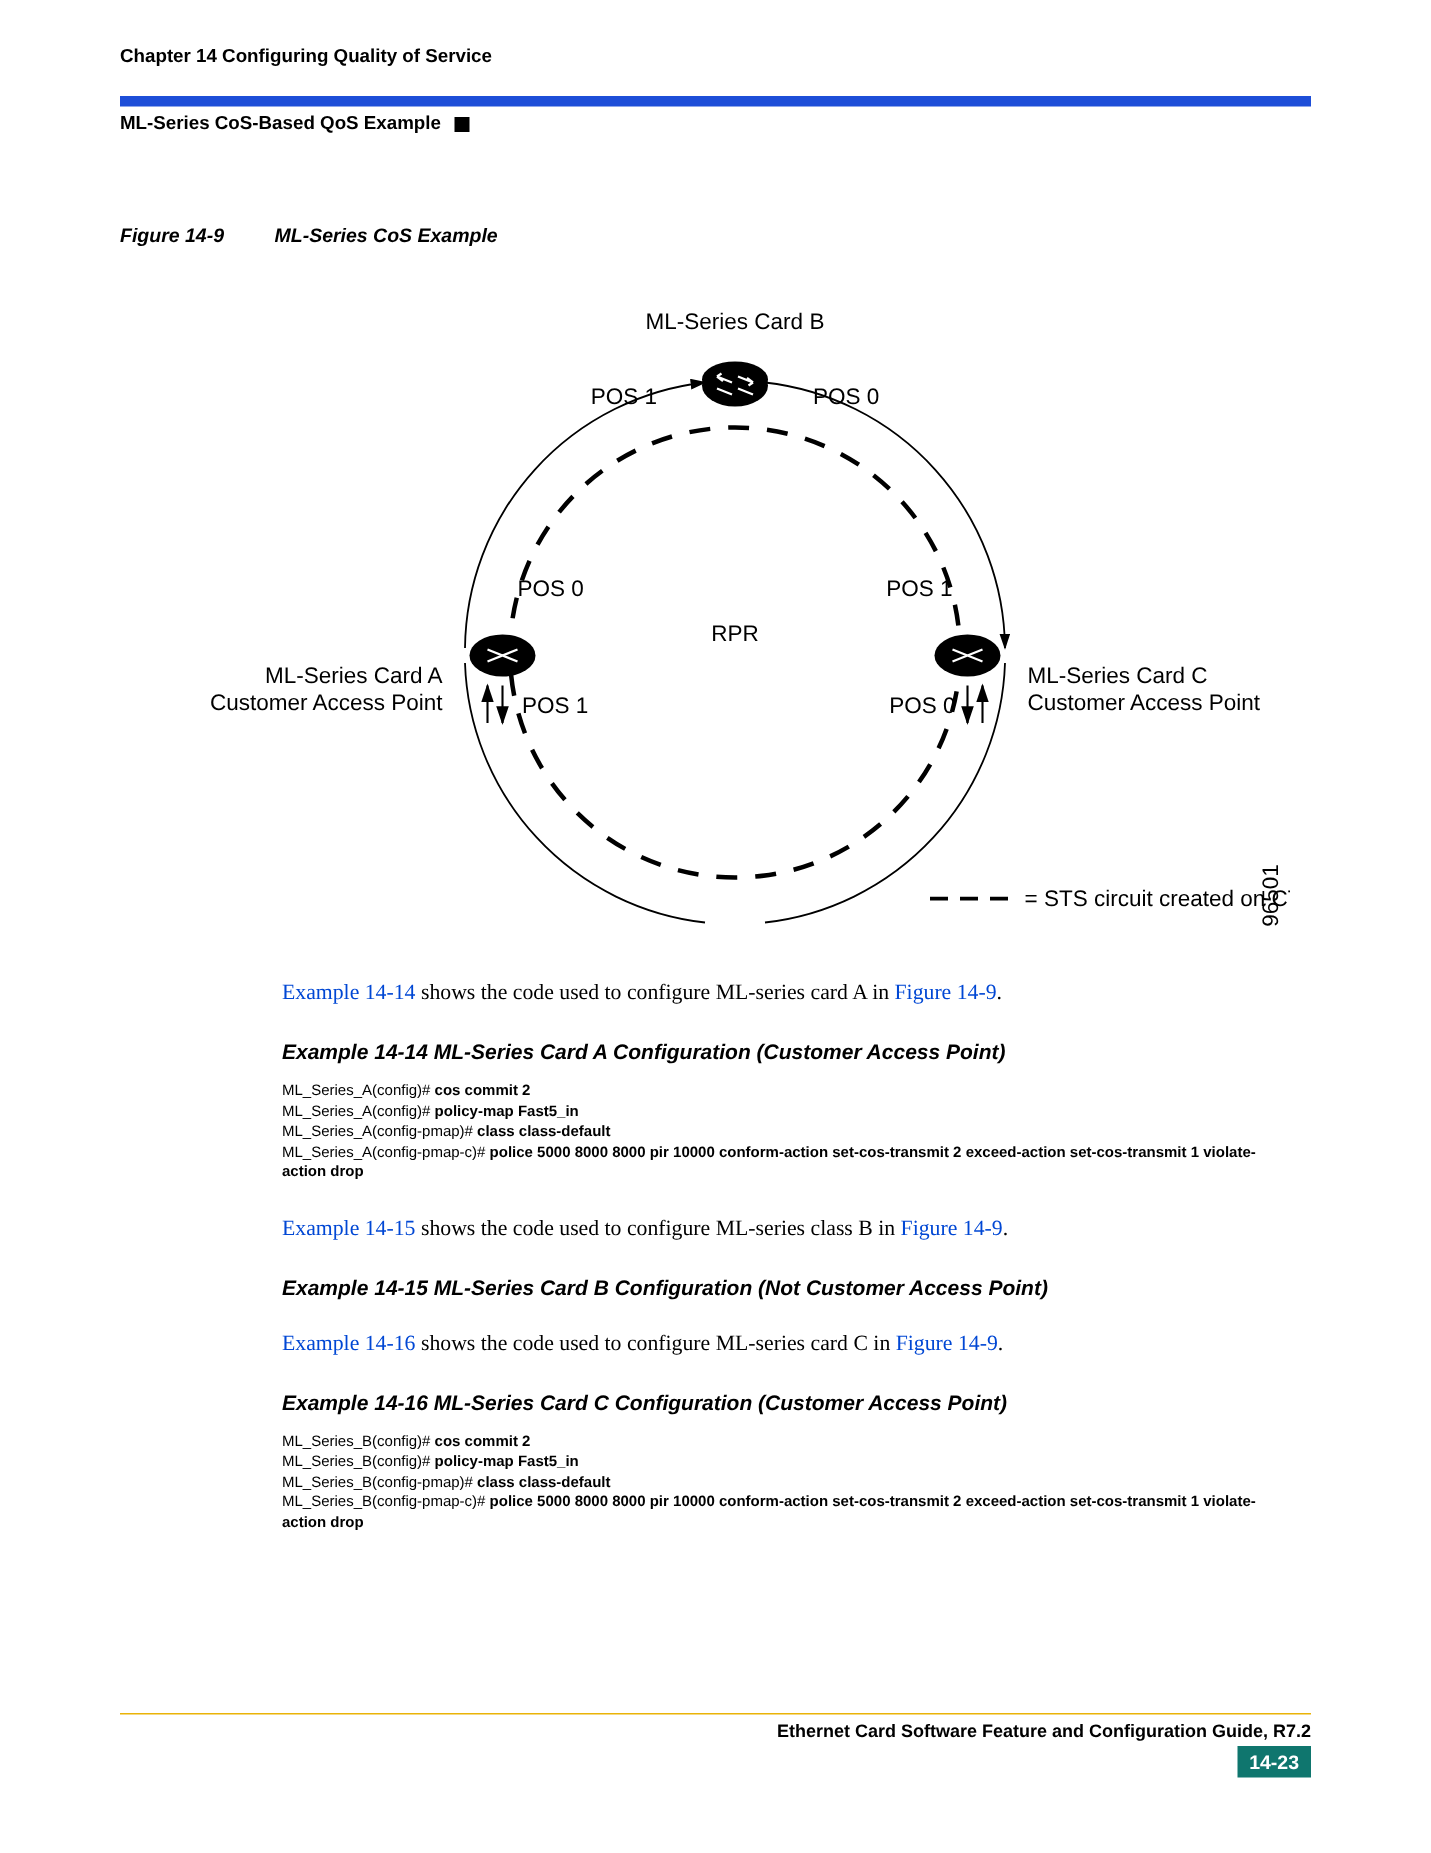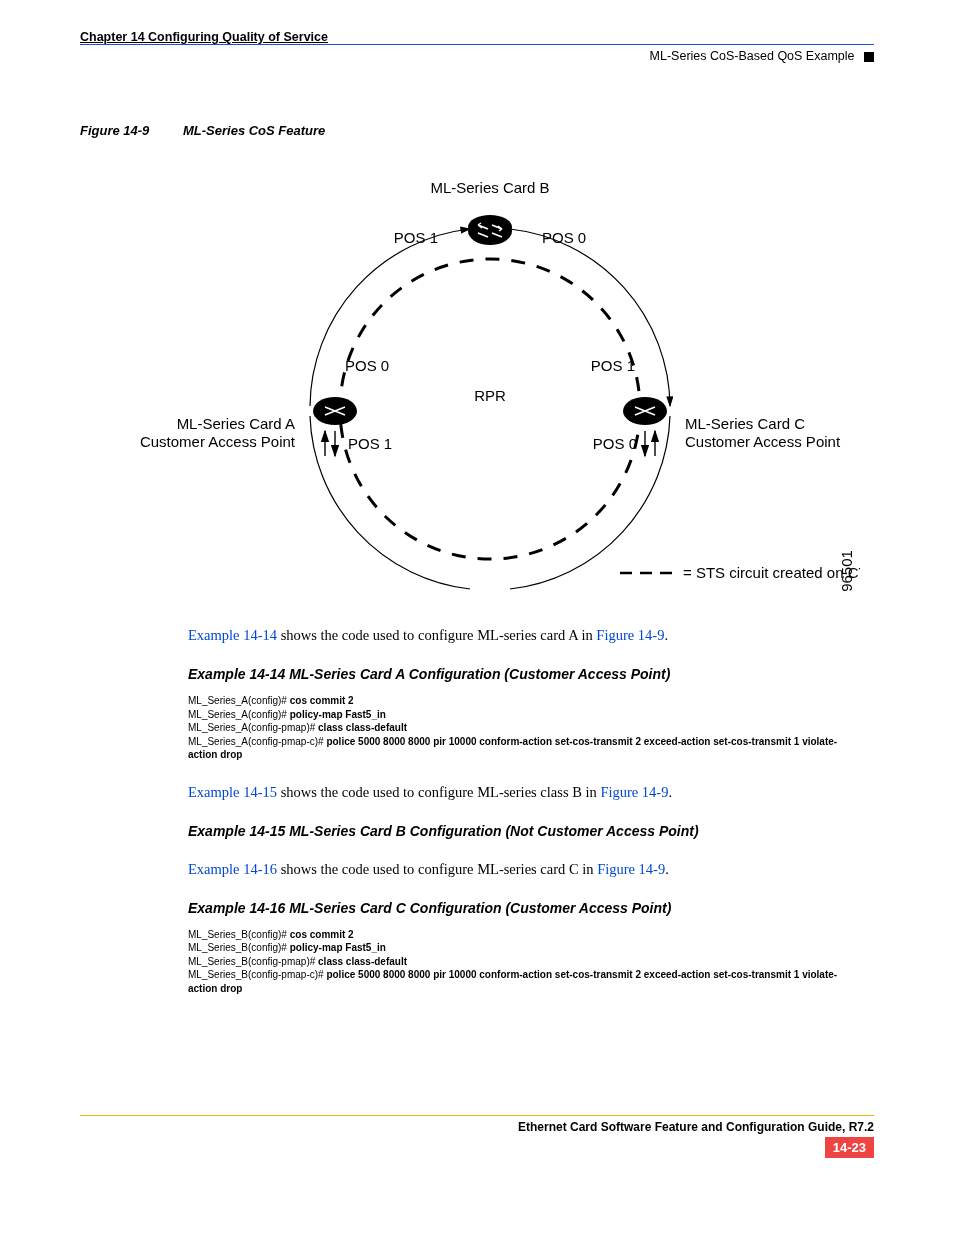--- a/index.html
+++ b/index.html
@@ -6,35 +6,33 @@
     font-family: "Times New Roman", Times, serif;
     font-size: 14px;
     color: #000;
     background: #fff;
     margin: 0;
     padding: 30px 80px 30px 80px;
     width: 954px;
     box-sizing: border-box;
   }
   .header {
-    border-bottom: 1px solid #1d4ed8;
-    padding-bottom: 0;
+    border-bottom: 7px solid #1d4ed8;
+    padding-bottom: 20px;
     margin-bottom: 4px;
-    text-decoration: underline;
   }
   .chapter-title {
     font-family: Arial, Helvetica, sans-serif;
     font-size: 12.5px;
     font-weight: bold;
   }
   .header-right {
-    text-align: right;
     font-family: Arial, Helvetica, sans-serif;
     font-size: 12.5px;
-    font-weight: normal;
+    font-weight: bold;
     margin-top: 2px;
   }
   .header-right .blk {
     display: inline-block; width: 10px; height: 10px; background: #000; vertical-align: middle; margin-left: 6px;
   }
   .figure-caption {
     font-family: Arial, Helvetica, sans-serif;
     font-style: italic;
     font-weight: bold;
     font-size: 13px;
@@ -78,21 +76,21 @@
     font-family: Arial, Helvetica, sans-serif;
     font-weight: bold;
     font-size: 12px;
   }
   .footer-row2 {
     text-align: right;
     margin-top: 3px;
   }
   .page-badge {
     display: inline-block;
-    background: #ef4444;
+    background: #0f766e;
     color: #fff;
     font-family: Arial, Helvetica, sans-serif;
     font-weight: bold;
     padding: 3px 8px;
     font-size: 13px;
   }
   svg text { font-family: Arial, Helvetica, sans-serif; font-size: 15px; }
 </style>
 </head>
 <body>
@@ -100,21 +98,21 @@
 <div class="header">
   <div class="chapter-title">Chapter 14 Configuring Quality of Service</div>
 </div>
 <div class="header-right">
   <span>ML-Series CoS-Based QoS Example</span>
   <span class="blk"></span>
 </div>
 
 <div class="figure-caption">
   <span class="num">Figure 14-9</span>
-  <span>ML-Series CoS Feature</span>
+  <span>ML-Series CoS Example</span>
 </div>
 
 <div class="diagram-wrap">
 <svg viewBox="0 0 780 430" width="780" height="430">
   <defs>
     <marker id="arr" markerWidth="10" markerHeight="10" refX="8" refY="3" orient="auto">
       <path d="M0,0 L9,3 L0,6 Z" fill="#000"></path>
     </marker>
   </defs>
 

